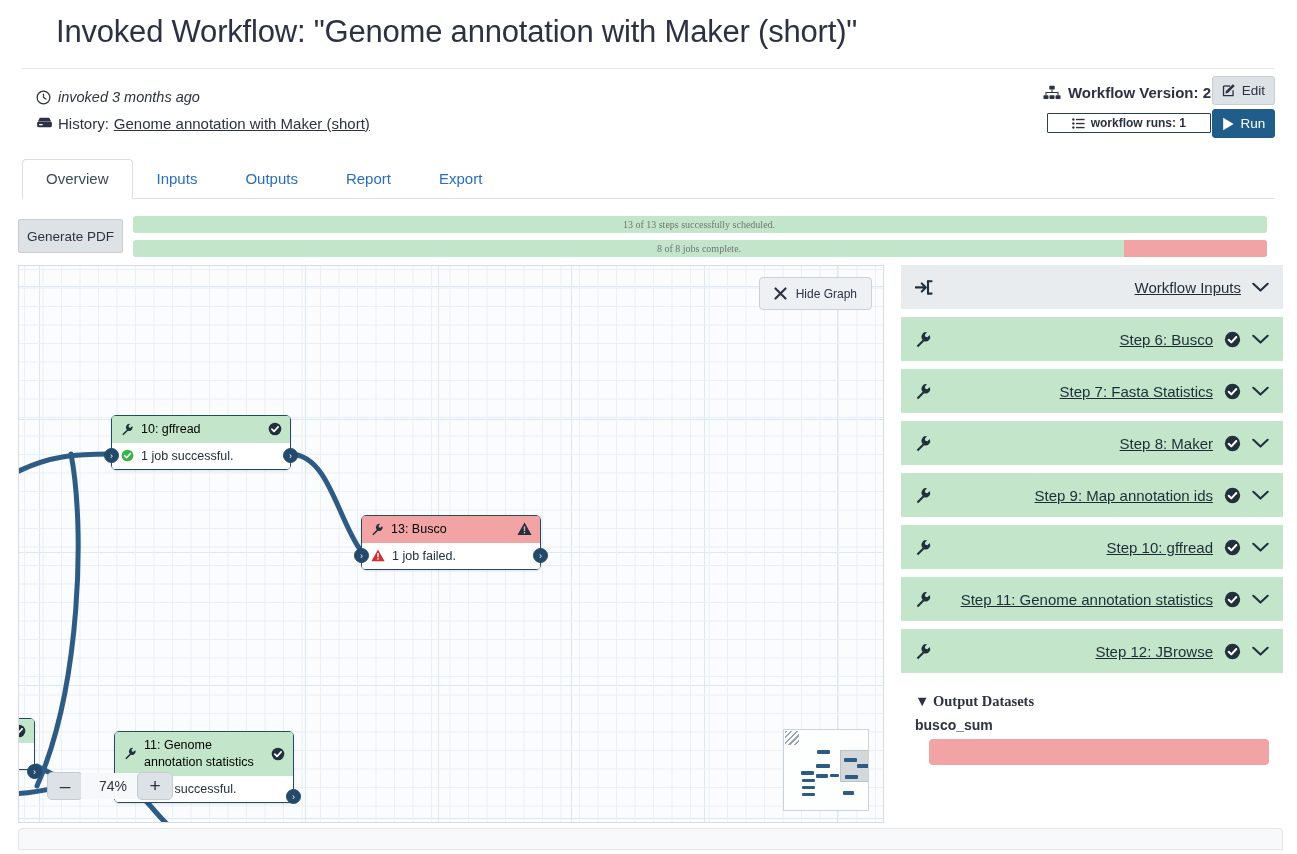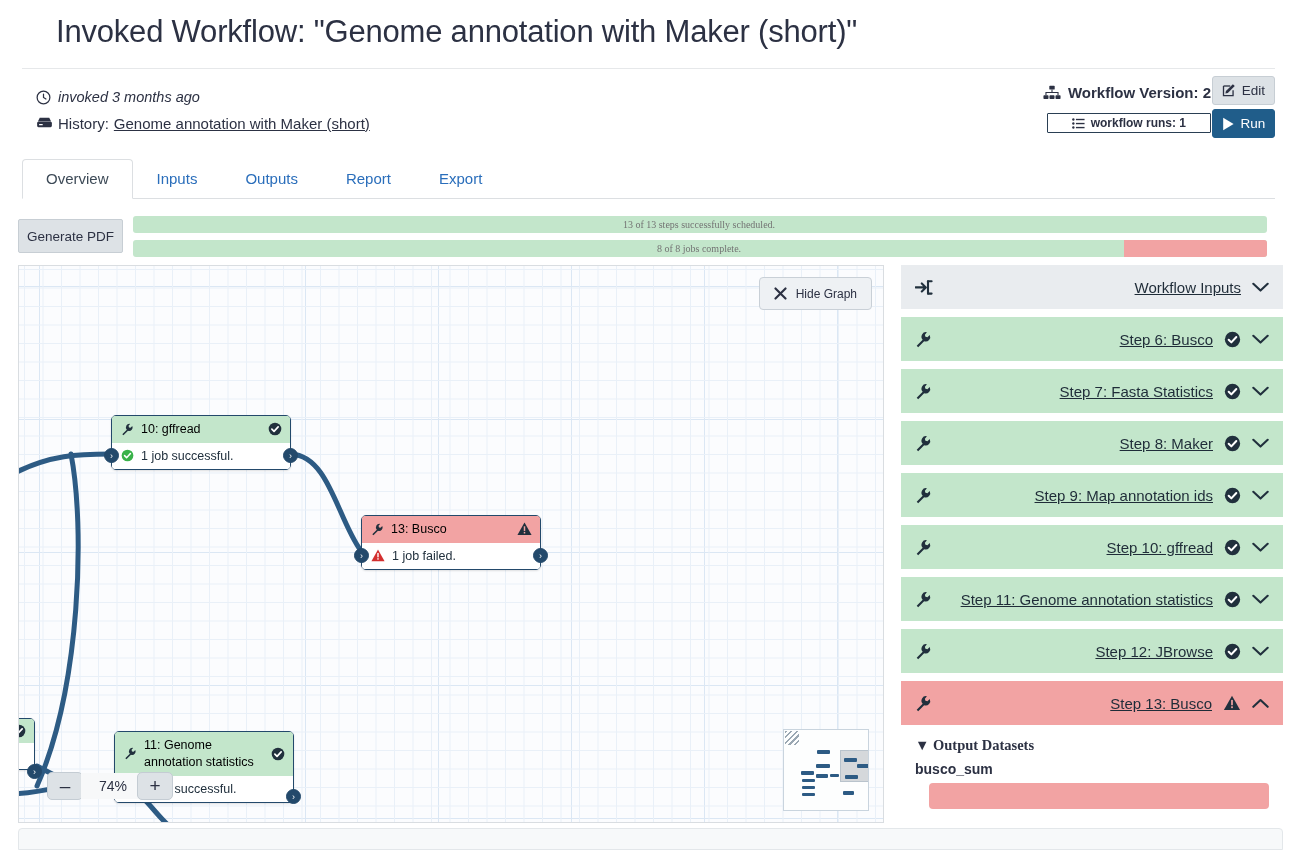--- a/index.html
+++ b/index.html
@@ -580,42 +580,20 @@
           <span>
               <svg class="iconsvg" width="17" height="11" viewBox="0 0 18 11">
                 <path d="M1.4 1.6 9 8.8 16.6 1.6" stroke="#21303d" stroke-width="2.2" fill="none" stroke-linecap="round" stroke-linejoin="round"></path>
               </svg>
             </span>
         </span>
       </div>
     </div>
 
     <div class="scard err">
-      <div class="shead">
-        <span>
-            <svg class="iconsvg" width="17" height="17" viewBox="0 0 16 16">
-              <path d="M11.2 1.1a4.3 4.3 0 0 0-4 7.1L1.6 13.8l1.4 1.4 5.6-5.6a4.3 4.3 0 0 0 5.3-5.9l-2.2 2.2-1.9-.5-.5-1.9z" fill="#21303d"></path>
-            </svg>
-          </span>
-        <span class="slabel">Step 13: Busco</span>
-        <span class="sicons">
-          <span>
-              <svg class="iconsvg" width="18" height="16" viewBox="0 0 16 15">
-                <path d="M8 0.6 15.6 14H0.4Z" fill="#21303d"></path>
-                <rect x="7.2" y="4.6" width="1.6" height="5" fill="#f2a3a3"></rect>
-                <rect x="7.2" y="10.6" width="1.6" height="1.7" fill="#f2a3a3"></rect>
-              </svg>
-            </span>
-          <span>
-              <svg class="iconsvg" width="17" height="11" viewBox="0 0 18 11">
-                <path d="M1.4 9 9 1.8 16.6 9" stroke="#21303d" stroke-width="2.2" fill="none" stroke-linecap="round" stroke-linejoin="round"></path>
-              </svg>
-            </span>
-        </span>
-      </div>
       <div class="sbody">
         <div class="sect">▼ Output Datasets</div>
         <div class="dsname">busco_sum</div>
         <div class="ds-item"></div>
       </div>
     </div>
   </div>
 
   <div class="footer-strip"></div>
 </div>

